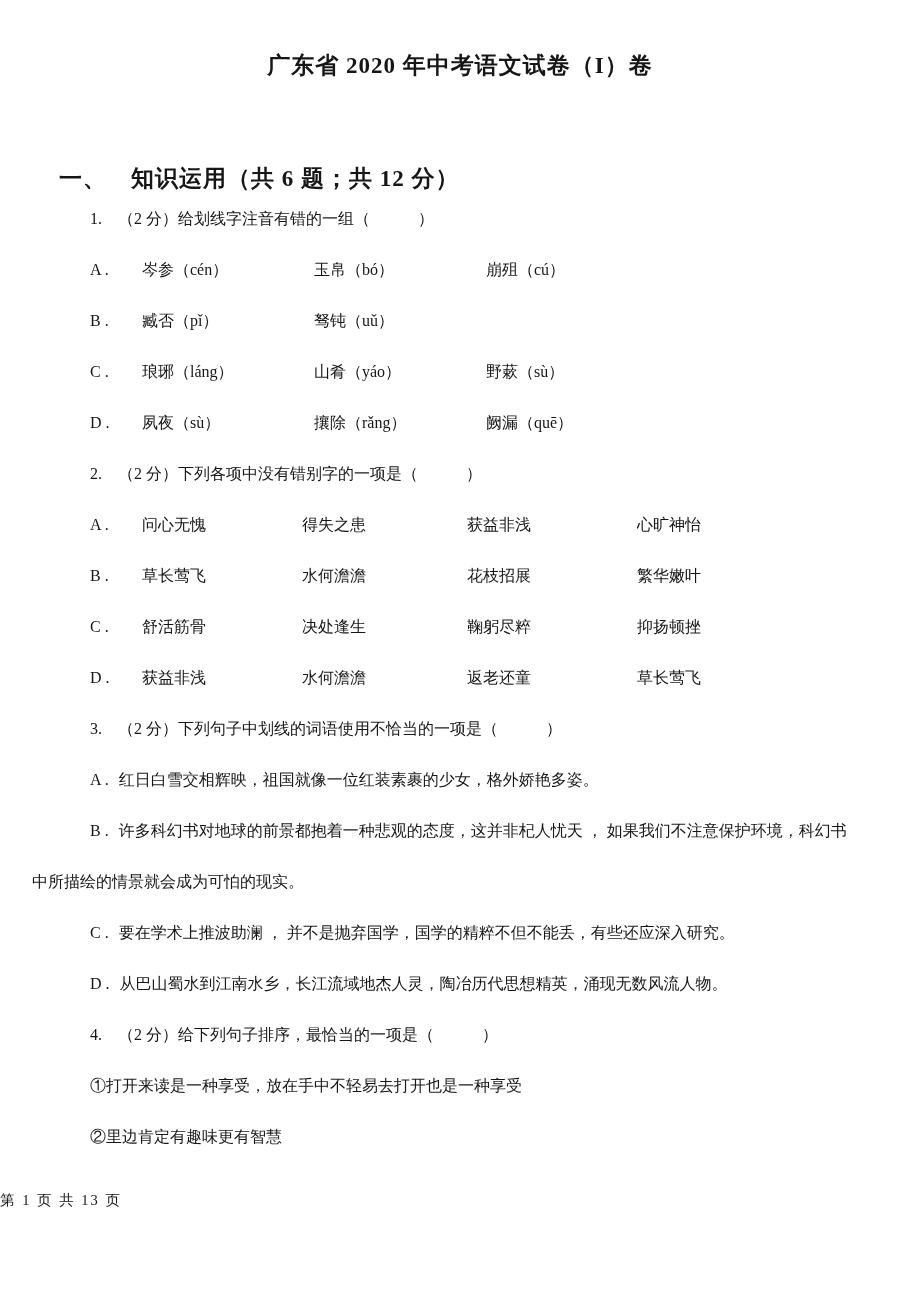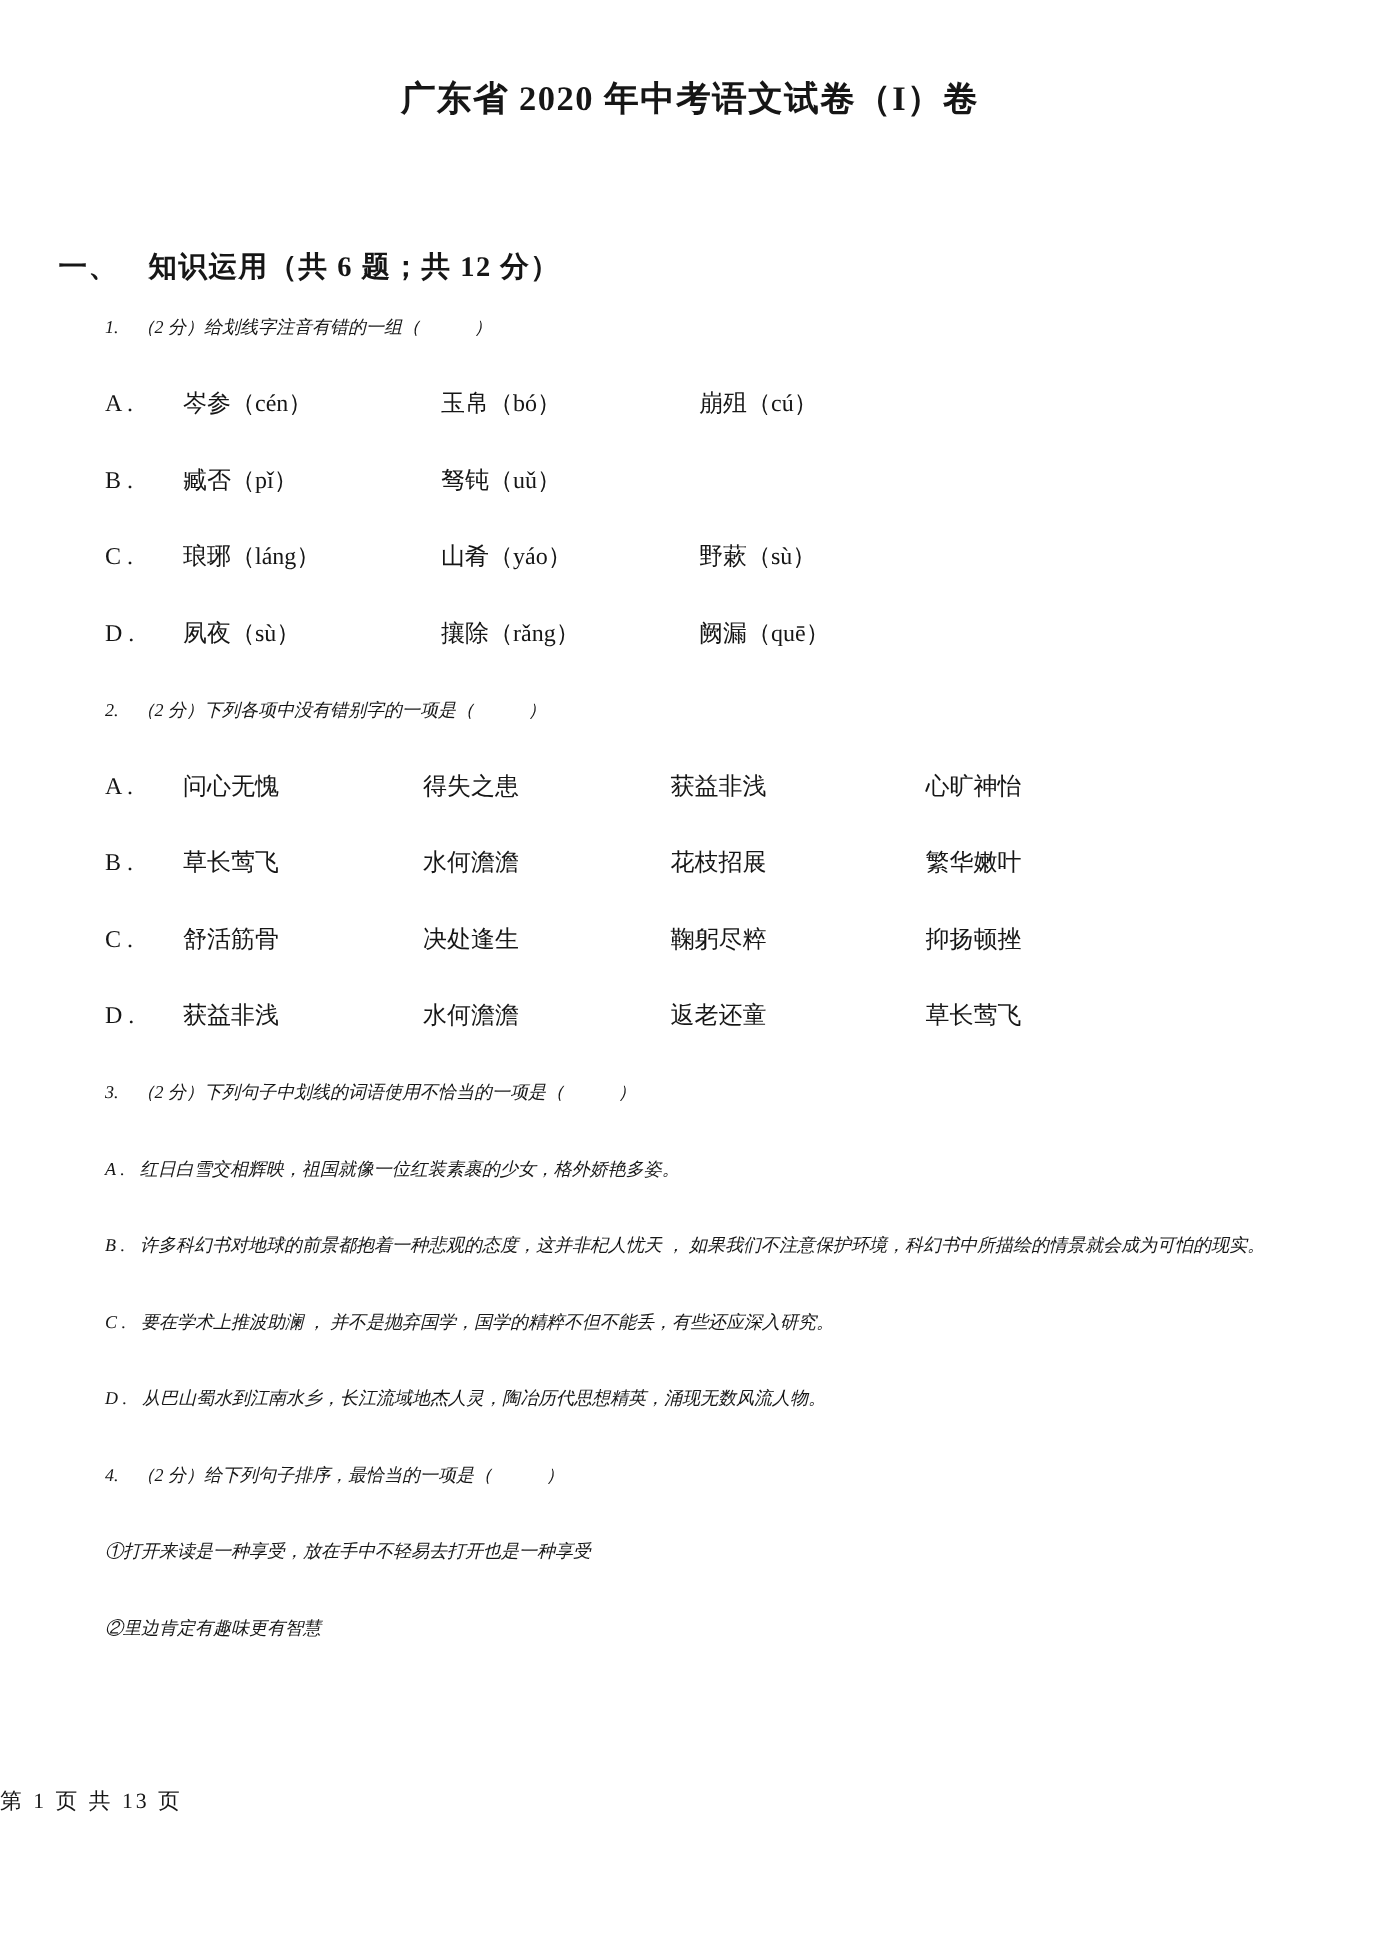--- a/index.html
+++ b/index.html
@@ -2,43 +2,42 @@
 <html><head>
 <meta charset="utf-8">
 <style>
   html,body{margin:0;padding:0;}
   body{
     width:920px;height:1302px;
     background:#ffffff;color:#161616;
     font-family:"Liberation Serif","DejaVu Serif",serif;
     position:relative;overflow:hidden;
   }
-  .page{padding:0 12px;margin-top:40px;}
+  .page{padding:0 32px;margin-top:40px;}
   .title{
     margin-top:50px;
     text-align:center;
     font-size:23px;
     font-weight:bold;
     letter-spacing:1px;
   }
   .section{
     margin-top:84px;
     margin-left:27px;
-    font-size:19px;
+    font-size:23px;
     font-weight:bold;
     letter-spacing:1px;
   }
   .section{line-height:28px;}
   .para{
-    font-size:12px;
+    font-size:16px;
     line-height:51px;
     margin:0;
     text-indent:58px;
     padding-right:36px;
-    font-style:italic;
   }
   .row{
     display:flex;
     font-size:16px;
     line-height:51px;
     padding-left:58px;
   }
   .lbl{width:52px;flex:none;}
   .lbl3{margin-right:10px;}
   .q1c{width:172px;flex:none;}

